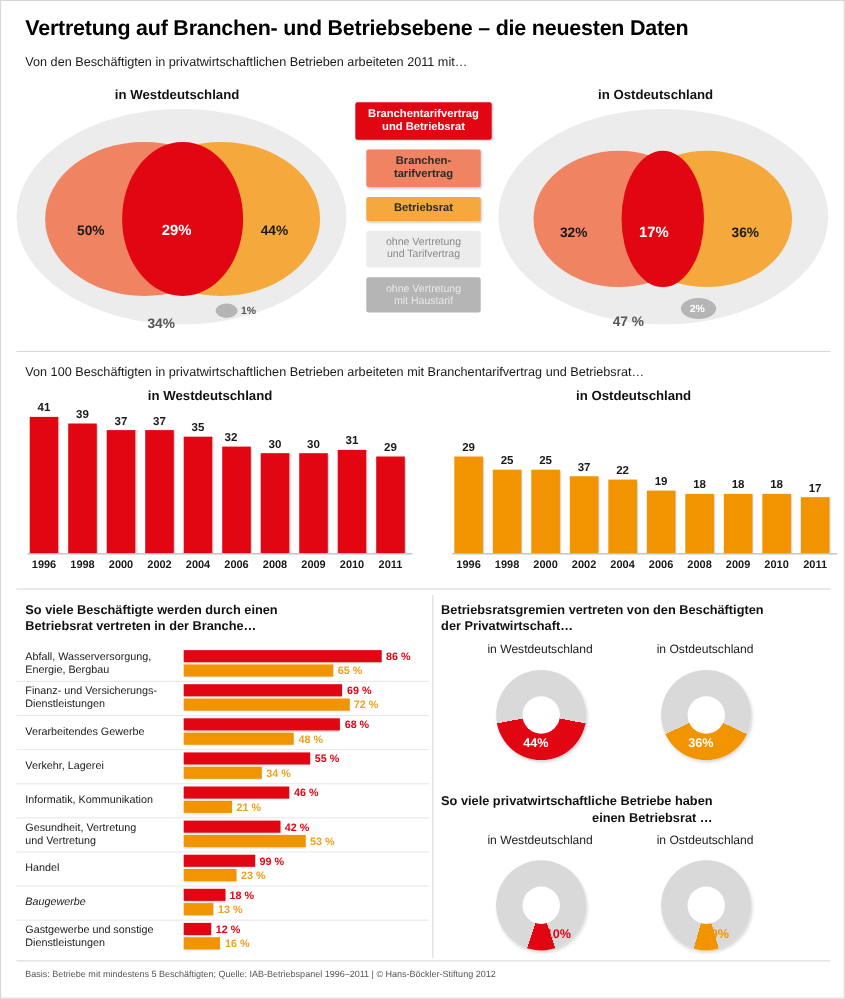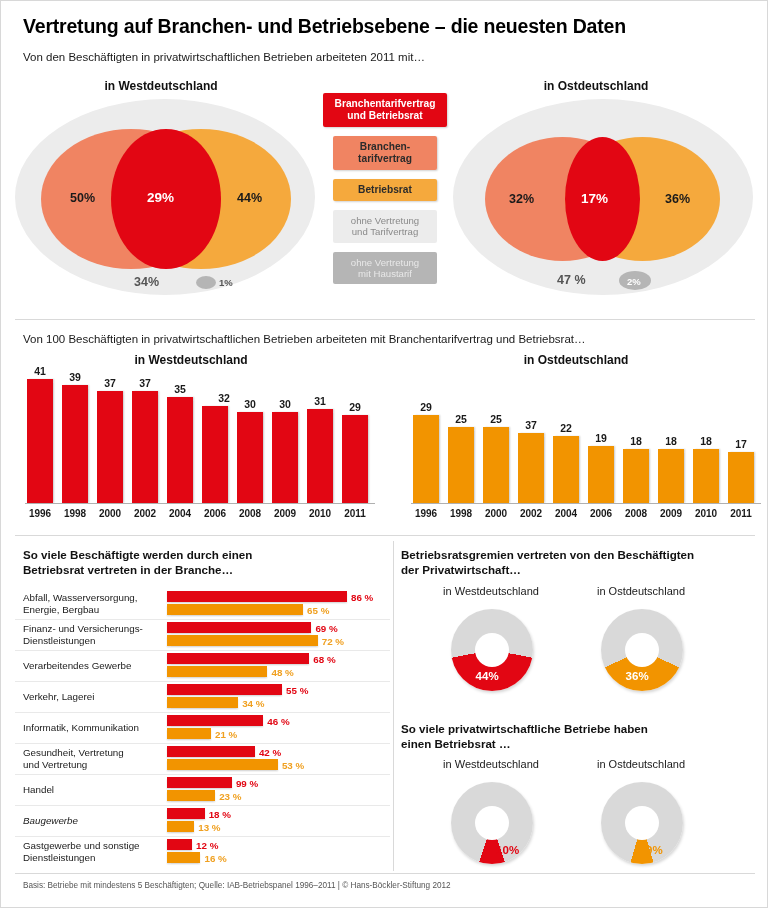--- a/index.html
+++ b/index.html
@@ -45,20 +45,21 @@
     background: #ececec;
   }
   .circ {
     position: absolute; border-radius: 50%;
   }
   .circ.salmon { background: #f08462; }
   .circ.orange { background: #f5a93d; }
   .venn-num {
     position: absolute; font-size: 12.5px; font-weight: bold; color: #1a1a1a;
     white-space: nowrap;
+    margin-top: 12px;
   }
   .venn-num.onred { color: #ffffff; font-size: 13.5px; }
   .venn-num.gray { color: #555; font-weight: bold; }
   .gray-pill {
     position: absolute; border-radius: 50%; background: #b5b5b5;
   }
   .gray-pill-txt {
     position: absolute; font-size: 9.5px; color: #ffffff; font-weight: bold;
   }
 
@@ -202,21 +203,21 @@
       <div class="colval" style="left: 0px; top: -14px;">41</div>
       <div class="colbar red" style="left: 37px; height: 117.951px;"></div>
       <div class="colval" style="left: 35px; top: -7.95122px;">39</div>
       <div class="colbar red" style="left: 72px; height: 111.902px;"></div>
       <div class="colval" style="left: 70px; top: -1.90244px;">37</div>
       <div class="colbar red" style="left: 107px; height: 111.902px;"></div>
       <div class="colval" style="left: 105px; top: -1.90244px;">37</div>
       <div class="colbar red" style="left: 142px; height: 105.854px;"></div>
       <div class="colval" style="left: 140px; top: 4.14634px;">35</div>
       <div class="colbar red" style="left: 177px; height: 96.7805px;"></div>
-      <div class="colval" style="left: 184px; top: 13.2195px;">32</div>
+      <div class="colval" style="left: 170px; top: 13.2195px;">32</div>
       <div class="colbar red" style="left: 212px; height: 90.7317px;"></div>
       <div class="colval" style="left: 210px; top: 19.2683px;">30</div>
       <div class="colbar red" style="left: 247px; height: 90.7317px;"></div>
       <div class="colval" style="left: 245px; top: 19.2683px;">30</div>
       <div class="colbar red" style="left: 282px; height: 93.7561px;"></div>
       <div class="colval" style="left: 280px; top: 16.2439px;">31</div>
       <div class="colbar red" style="left: 317px; height: 87.7073px;"></div>
       <div class="colval" style="left: 315px; top: 22.2927px;">29</div>
     </div>
   <div class="axisline" style="left:24px; top:502px; width:350px;"></div>
@@ -361,21 +362,21 @@
       <div class="donut" style="left: 0px; top: 0px; width: 82px; height: 82px; background: conic-gradient(rgb(217, 217, 217) 0deg, rgb(217, 217, 217) 100.8deg, rgb(226, 6, 19) 100.8deg, rgb(226, 6, 19) 259.2deg, rgb(217, 217, 217) 259.2deg, rgb(217, 217, 217) 360deg); box-shadow: rgba(0, 0, 0, 0.16) 1px 2px 3px;"></div>
       <div class="donut-hole" style="left: 23.78px; top: 23.78px; width: 34.44px; height: 34.44px;"></div>
       <div class="donut-val" style="left: 24.6px; top: 60.68px;">44%</div>
     </div>
   <div id="donut-s4-east" style="position:absolute; left:600px; top:608px; width:82px; height:82px;">
       <div class="donut" style="left: 0px; top: 0px; width: 82px; height: 82px; background: conic-gradient(rgb(217, 217, 217) 0deg, rgb(217, 217, 217) 115.2deg, rgb(242, 148, 0) 115.2deg, rgb(242, 148, 0) 244.8deg, rgb(217, 217, 217) 244.8deg, rgb(217, 217, 217) 360deg); box-shadow: rgba(0, 0, 0, 0.16) 1px 2px 3px;"></div>
       <div class="donut-hole" style="left: 23.78px; top: 23.78px; width: 34.44px; height: 34.44px;"></div>
       <div class="donut-val" style="left: 24.6px; top: 60.68px;">36%</div>
     </div>
 
-  <div class="sec4-title" style="left:400px; top:720px;">
+  <div class="sec4-title" style="left:400px; top:720px;text-align:right;">
     <span>So viele privatwirtschaftliche Betriebe haben</span><br>
     <span>einen Betriebsrat …</span>
   </div>
   <div class="donut-cap" style="left:415px; top:757px;">in Westdeutschland</div>
   <div class="donut-cap" style="left:565px; top:757px;">in Ostdeutschland</div>
 
   <div id="donut-s5-west" style="position:absolute; left:450px; top:781px; width:82px; height:82px;">
       <div class="donut" style="left: 0px; top: 0px; width: 82px; height: 82px; background: conic-gradient(rgb(217, 217, 217) 0deg, rgb(217, 217, 217) 162deg, rgb(226, 6, 19) 162deg, rgb(226, 6, 19) 198deg, rgb(217, 217, 217) 198deg, rgb(217, 217, 217) 360deg); box-shadow: rgba(0, 0, 0, 0.16) 1px 2px 3px;"></div>
       <div class="donut-hole" style="left: 23.78px; top: 23.78px; width: 34.44px; height: 34.44px;"></div>
       <div class="donut-val" style="left: 45.1px; top: 62.32px; color: rgb(226, 6, 19);">10%</div>

